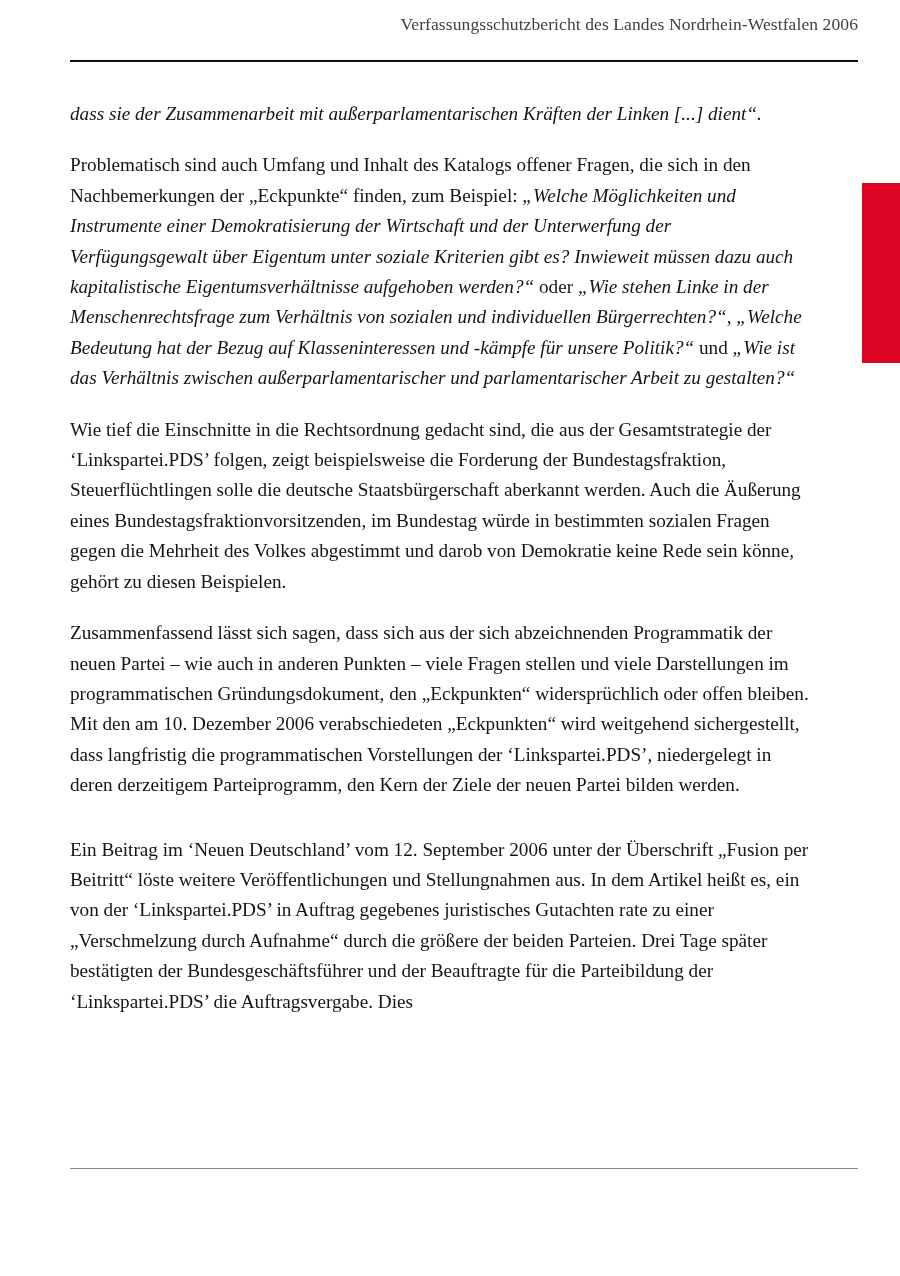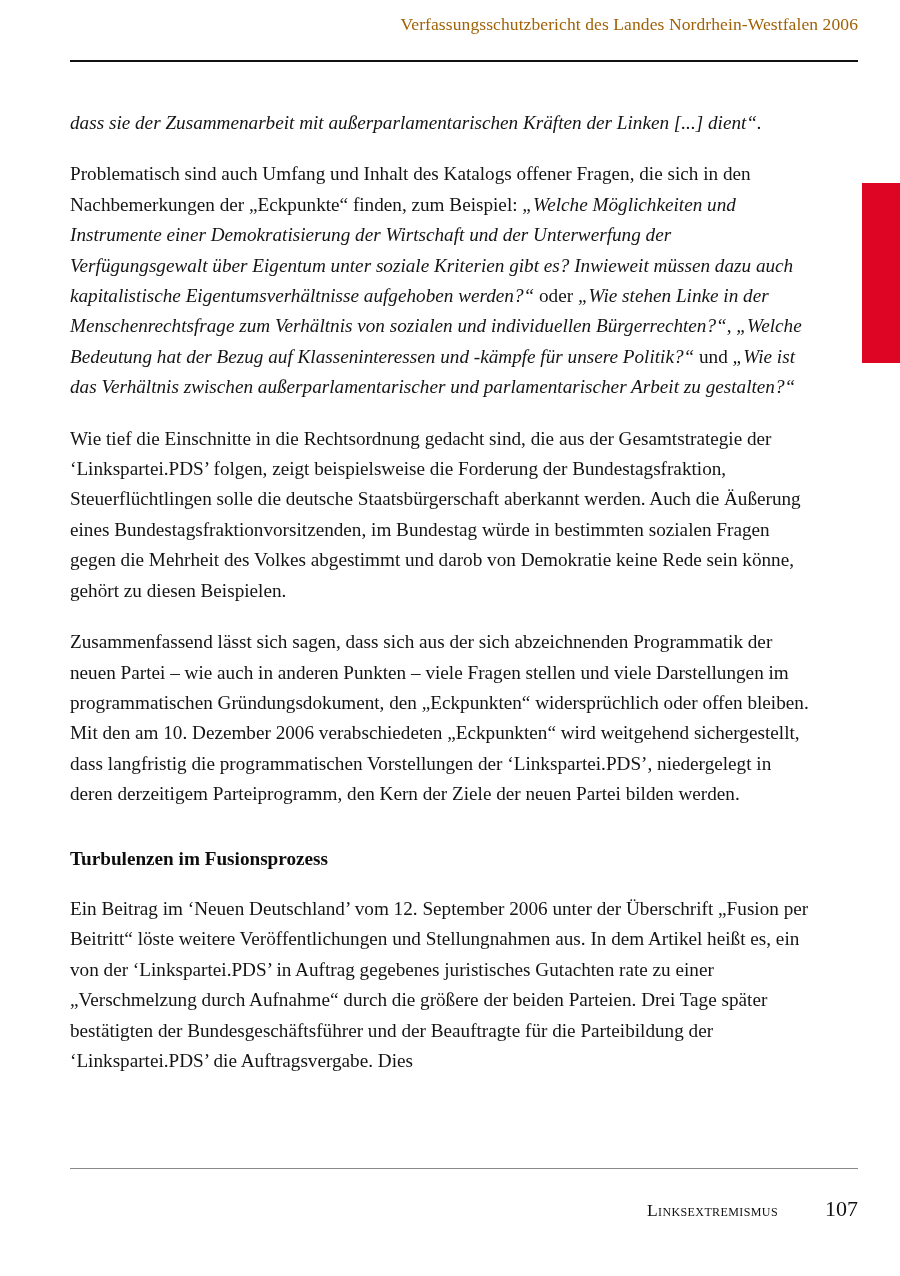--- a/index.html
+++ b/index.html
@@ -24,21 +24,21 @@
   .header-area {
     position: absolute;
     left: 70px;
     top: 14px;
     width: 788px;
   }
   .header-title {
     font-size: 17.5px;
     text-align: right;
     letter-spacing: 0.1px;
-    color: #a16207;
+    color: #404040;
     white-space: nowrap;
   }
   .header-rule {
     position: absolute;
     left: 70px;
     top: 60px;
     width: 788px;
     height: 2px;
     background: #111111;
   }
@@ -50,21 +50,21 @@
     top: 183px;
     width: 38px;
     height: 180px;
     background: #dd0424;
   }
 
   
   .content {
     position: absolute;
     left: 70px;
-    top: 108px;
+    top: 99px;
     width: 740px;
   }
   p.para {
     margin: 0 0 21px 0;
     font-size: 19.2px;
     line-height: 30.4px;
     text-align: left;
     hyphens: none;
     color: #141414;
   }
@@ -135,26 +135,21 @@
     <p class="para italic">dass sie der Zusammenarbeit mit außerparlamentarischen Kräften der Linken [...] dient“.</p>
 
     <p class="para"><span>Problematisch sind auch Umfang und Inhalt des Katalogs offener Fragen, die sich in den Nachbemerkungen der „Eckpunkte“ finden, zum Beispiel: </span><em class="q">„Welche Möglichkeiten und Instrumente einer Demokratisierung der Wirtschaft und der Unterwerfung der Verfügungsgewalt über Eigentum unter soziale Kriterien gibt es? Inwieweit müssen dazu auch kapitalistische Eigentumsverhältnisse aufgehoben werden?“</em><span> oder </span><em class="q">„Wie stehen Linke in der Menschenrechtsfrage zum Verhältnis von sozialen und individuellen Bürgerrechten?“</em><span>, </span><em class="q">„Welche Bedeutung hat der Bezug auf Klasseninteressen und -kämpfe für unsere Politik?“</em><span> und </span><em class="q">„Wie ist das Verhältnis zwischen außerparlamentarischer und parlamentarischer Arbeit zu gestalten?“</em></p>
 
     <p class="para">Wie tief die Einschnitte in die Rechtsordnung gedacht sind, die aus der Gesamtstrategie der ‘Linkspartei.PDS’ folgen, zeigt beispielsweise die Forderung der Bundestagsfraktion, Steuerflüchtlingen solle die deutsche Staatsbürgerschaft aberkannt werden. Auch die Äußerung eines Bundestagsfraktionvorsitzenden, im Bundestag würde in bestimmten sozialen Fragen gegen die Mehrheit des Volkes abgestimmt und darob von Demokratie keine Rede sein könne, gehört zu diesen Beispielen.</p>
 
     <p class="para">Zusammenfassend lässt sich sagen, dass sich aus der sich abzeichnenden Programmatik der neuen Partei – wie auch in anderen Punkten – viele Fragen stellen und viele Darstellungen im programmatischen Gründungsdokument, den „Eckpunkten“ widersprüchlich oder offen bleiben. Mit den am 10. Dezember 2006 verabschiedeten „Eckpunkten“ wird weitgehend sichergestellt, dass langfristig die programmatischen Vorstellungen der ‘Linkspartei.PDS’, niedergelegt in deren derzeitigem Parteiprogramm, den Kern der Ziele der neuen Partei bilden werden.</p>
 
     <div class="spacer-before-heading"></div>
 
-    <h2 class="section-heading">Turbulenzen im Fusionsprozess</h2>
 
 
     <p class="para">Ein Beitrag im ‘Neuen Deutschland’ vom 12. September 2006 unter der Überschrift „Fusion per Beitritt“ löste weitere Veröffentlichungen und Stellungnahmen aus. In dem Artikel heißt es, ein von der ‘Linkspartei.PDS’ in Auftrag gegebenes juristisches Gutachten rate zu einer „Verschmelzung durch Aufnahme“ durch die größere der beiden Parteien. Drei Tage später bestätigten der Bundesgeschäftsführer und der Beauftragte für die Parteibildung der ‘Linkspartei.PDS’ die Auftragsvergabe. Dies</p>
 
   </div>
 
   <div class="footer-rule"></div>
-  <div class="footer-area">
-    <div class="footer-label">Linksextremismus</div>
-    <div class="footer-pageno">107</div>
-  </div>
 
 </div>
 
 </body></html>

